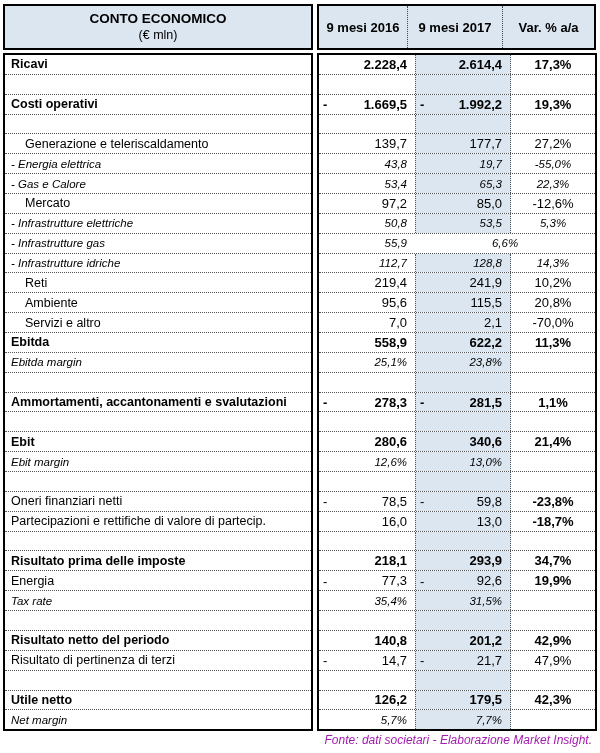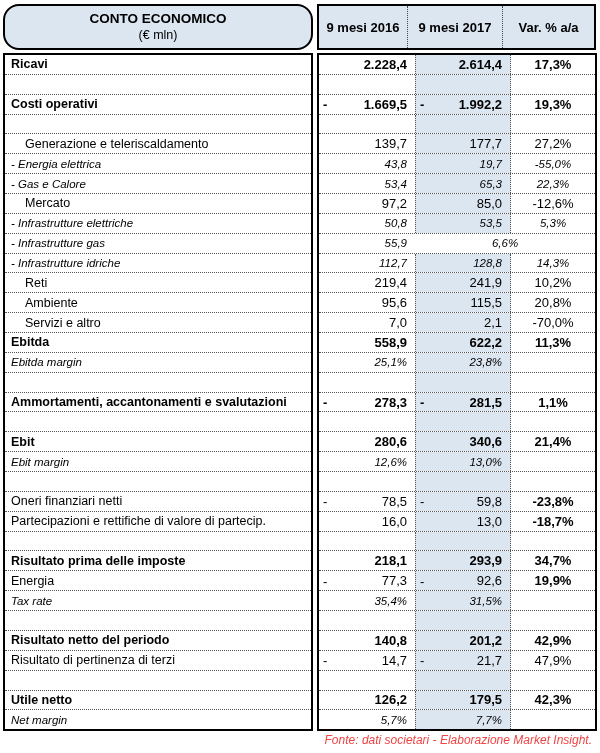--- a/index.html
+++ b/index.html
@@ -5,21 +5,21 @@
   html,body{margin:0;padding:0;background:#ffffff;}
   .page{
     position:relative;width:600px;height:753px;background:#ffffff;
     font-family:"Liberation Sans",sans-serif;color:#000;overflow:hidden;
   }
   .box{position:absolute;box-sizing:border-box;border:2px solid #000;background:#fff;}
 
   
   .hdr-left{
     left:3px;top:4px;width:310px;height:46px;background:var(--hdr-bg,#dce6f1);
-    display:flex;flex-direction:column;align-items:center;justify-content:center;line-height:1.25;border-radius:16px;
+    display:flex;flex-direction:column;align-items:center;justify-content:center;line-height:1.25;
   }
   .hdr-title{font-weight:700;font-size:13.5px;}
   .hdr-subtitle{font-size:12.5px;}
   .hdr-right{left:317px;top:4px;width:279px;height:46px;background:var(--hdr-bg,#dce6f1);display:flex;}
   .hcell{display:flex;align-items:center;justify-content:center;font-weight:700;font-size:13px;box-sizing:border-box;}
   .hcell.h2016{width:88px;}
   .hcell.h2017{width:96px;border-left:1px dotted #444;border-right:1px dotted #444;}
   .hcell.hvar{flex:1;}
 
   
@@ -41,21 +41,21 @@
   .cvar{flex:1;justify-content:center;}
   .minus{position:absolute;left:4px;top:50%;transform:translateY(-50%);}
 
   
   .s-bold{font-weight:700;}
   .s-bold .lab,.s-bold .cell{font-weight:700;}
   .s-italic .lab,.s-italic .cell{font-style:italic;font-size:11.5px;}
   .var-bold{font-weight:700;}
 
   .footer{
-    position:absolute;top:733px;right:8px;font-style:italic;font-size:12px;color:#ef4444;
+    position:absolute;top:733px;right:8px;font-style:italic;font-size:12px;color:#a21caf;
   }
 </style>
 </head>
 <body>
 
 <div class="page" style="--hdr-bg: #dce6f1; --col2017-bg: #dce6f1;">
 
   <div class="box hdr-left">
     <div class="hdr-title">CONTO ECONOMICO</div>
     <div class="hdr-subtitle">(€ mln)</div>

